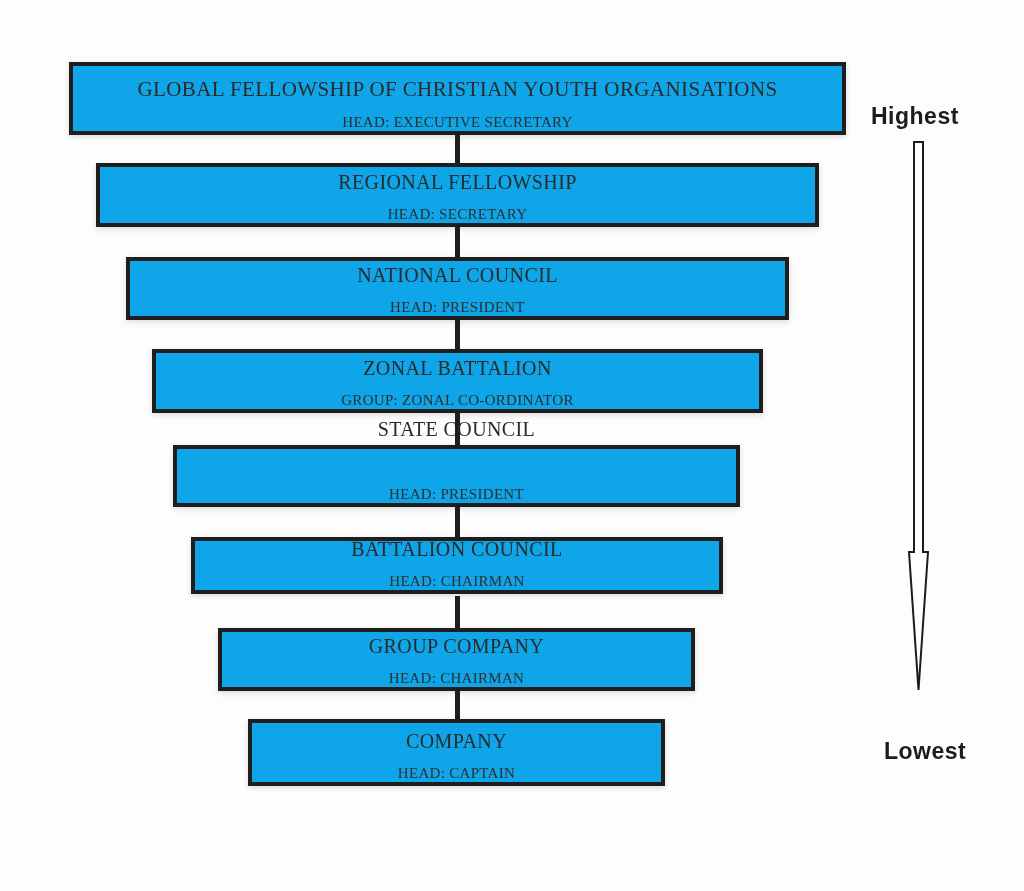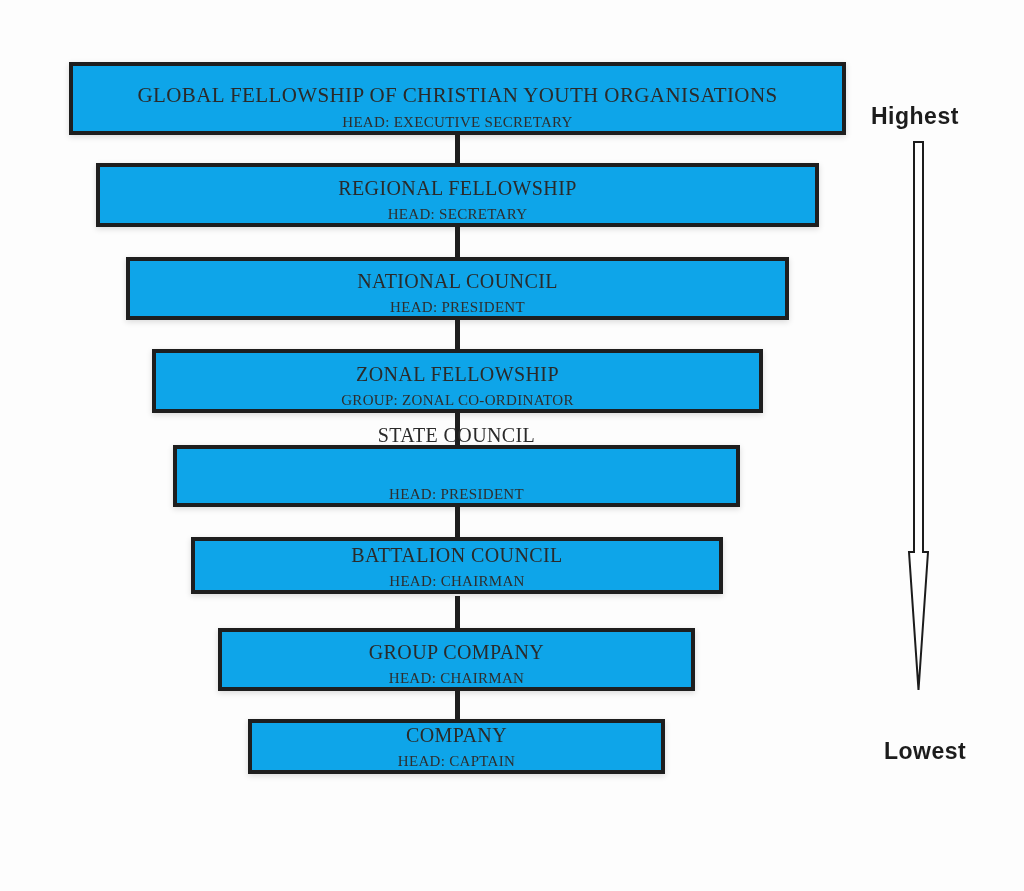--- a/index.html
+++ b/index.html
@@ -30,32 +30,32 @@
     color:#2a2a2a;
     letter-spacing:0.4px;
     line-height:1.12;
     white-space:nowrap;
   }
   .box .head{
     font-size:15px;
     color:#2e2e2e;
     letter-spacing:0.3px;
     line-height:1.15;
-    margin-top:6px;
+    margin-top:12px;
     white-space:nowrap;
   }
   .box0{left:69px;  top:62px;  width:777px; height:73px;}
   .box0 .title{font-size:21px;}
   .box1{left:96px;  top:163px; width:723px; height:64px;}
   .box2{left:126px; top:257px; width:663px; height:63px;}
   .box3{left:152px; top:349px; width:611px; height:64px;}
   .box4{left:173px; top:445px; width:567px; height:62px;gap:33px;}
   .box5{left:191px; top:537px; width:532px; height:57px;}
   .box6{left:218px; top:628px; width:477px; height:63px;}
-  .box7{left:248px; top:719px; width:417px; height:55px;}
+  .box7{left:248px; top:719px; width:417px; height:67px;}
 
   
   .conn{
     position:absolute;
     left:455px;
     width:5px;
     background:#1e1e1e;
   }
   .conn0{top:133px;height:32px;}
   .conn1{top:225px;height:34px;}
@@ -99,21 +99,21 @@
   <div class="conn conn1"></div>
 
   <div class="box box2">
     <div class="title">NATIONAL COUNCIL</div>
     <div class="head">HEAD: PRESIDENT</div>
   </div>
 
   <div class="conn conn2"></div>
 
   <div class="box box3">
-    <div class="title">ZONAL FELLOWSHIP</div>
+    <div class="title">ZONAL BATTALION</div>
     <div class="head">GROUP: ZONAL CO-ORDINATOR</div>
   </div>
 
   <div class="conn conn3"></div>
 
   <div class="box box4">
     <div class="title">STATE COUNCIL</div>
     <div class="head">HEAD: PRESIDENT</div>
   </div>
 

